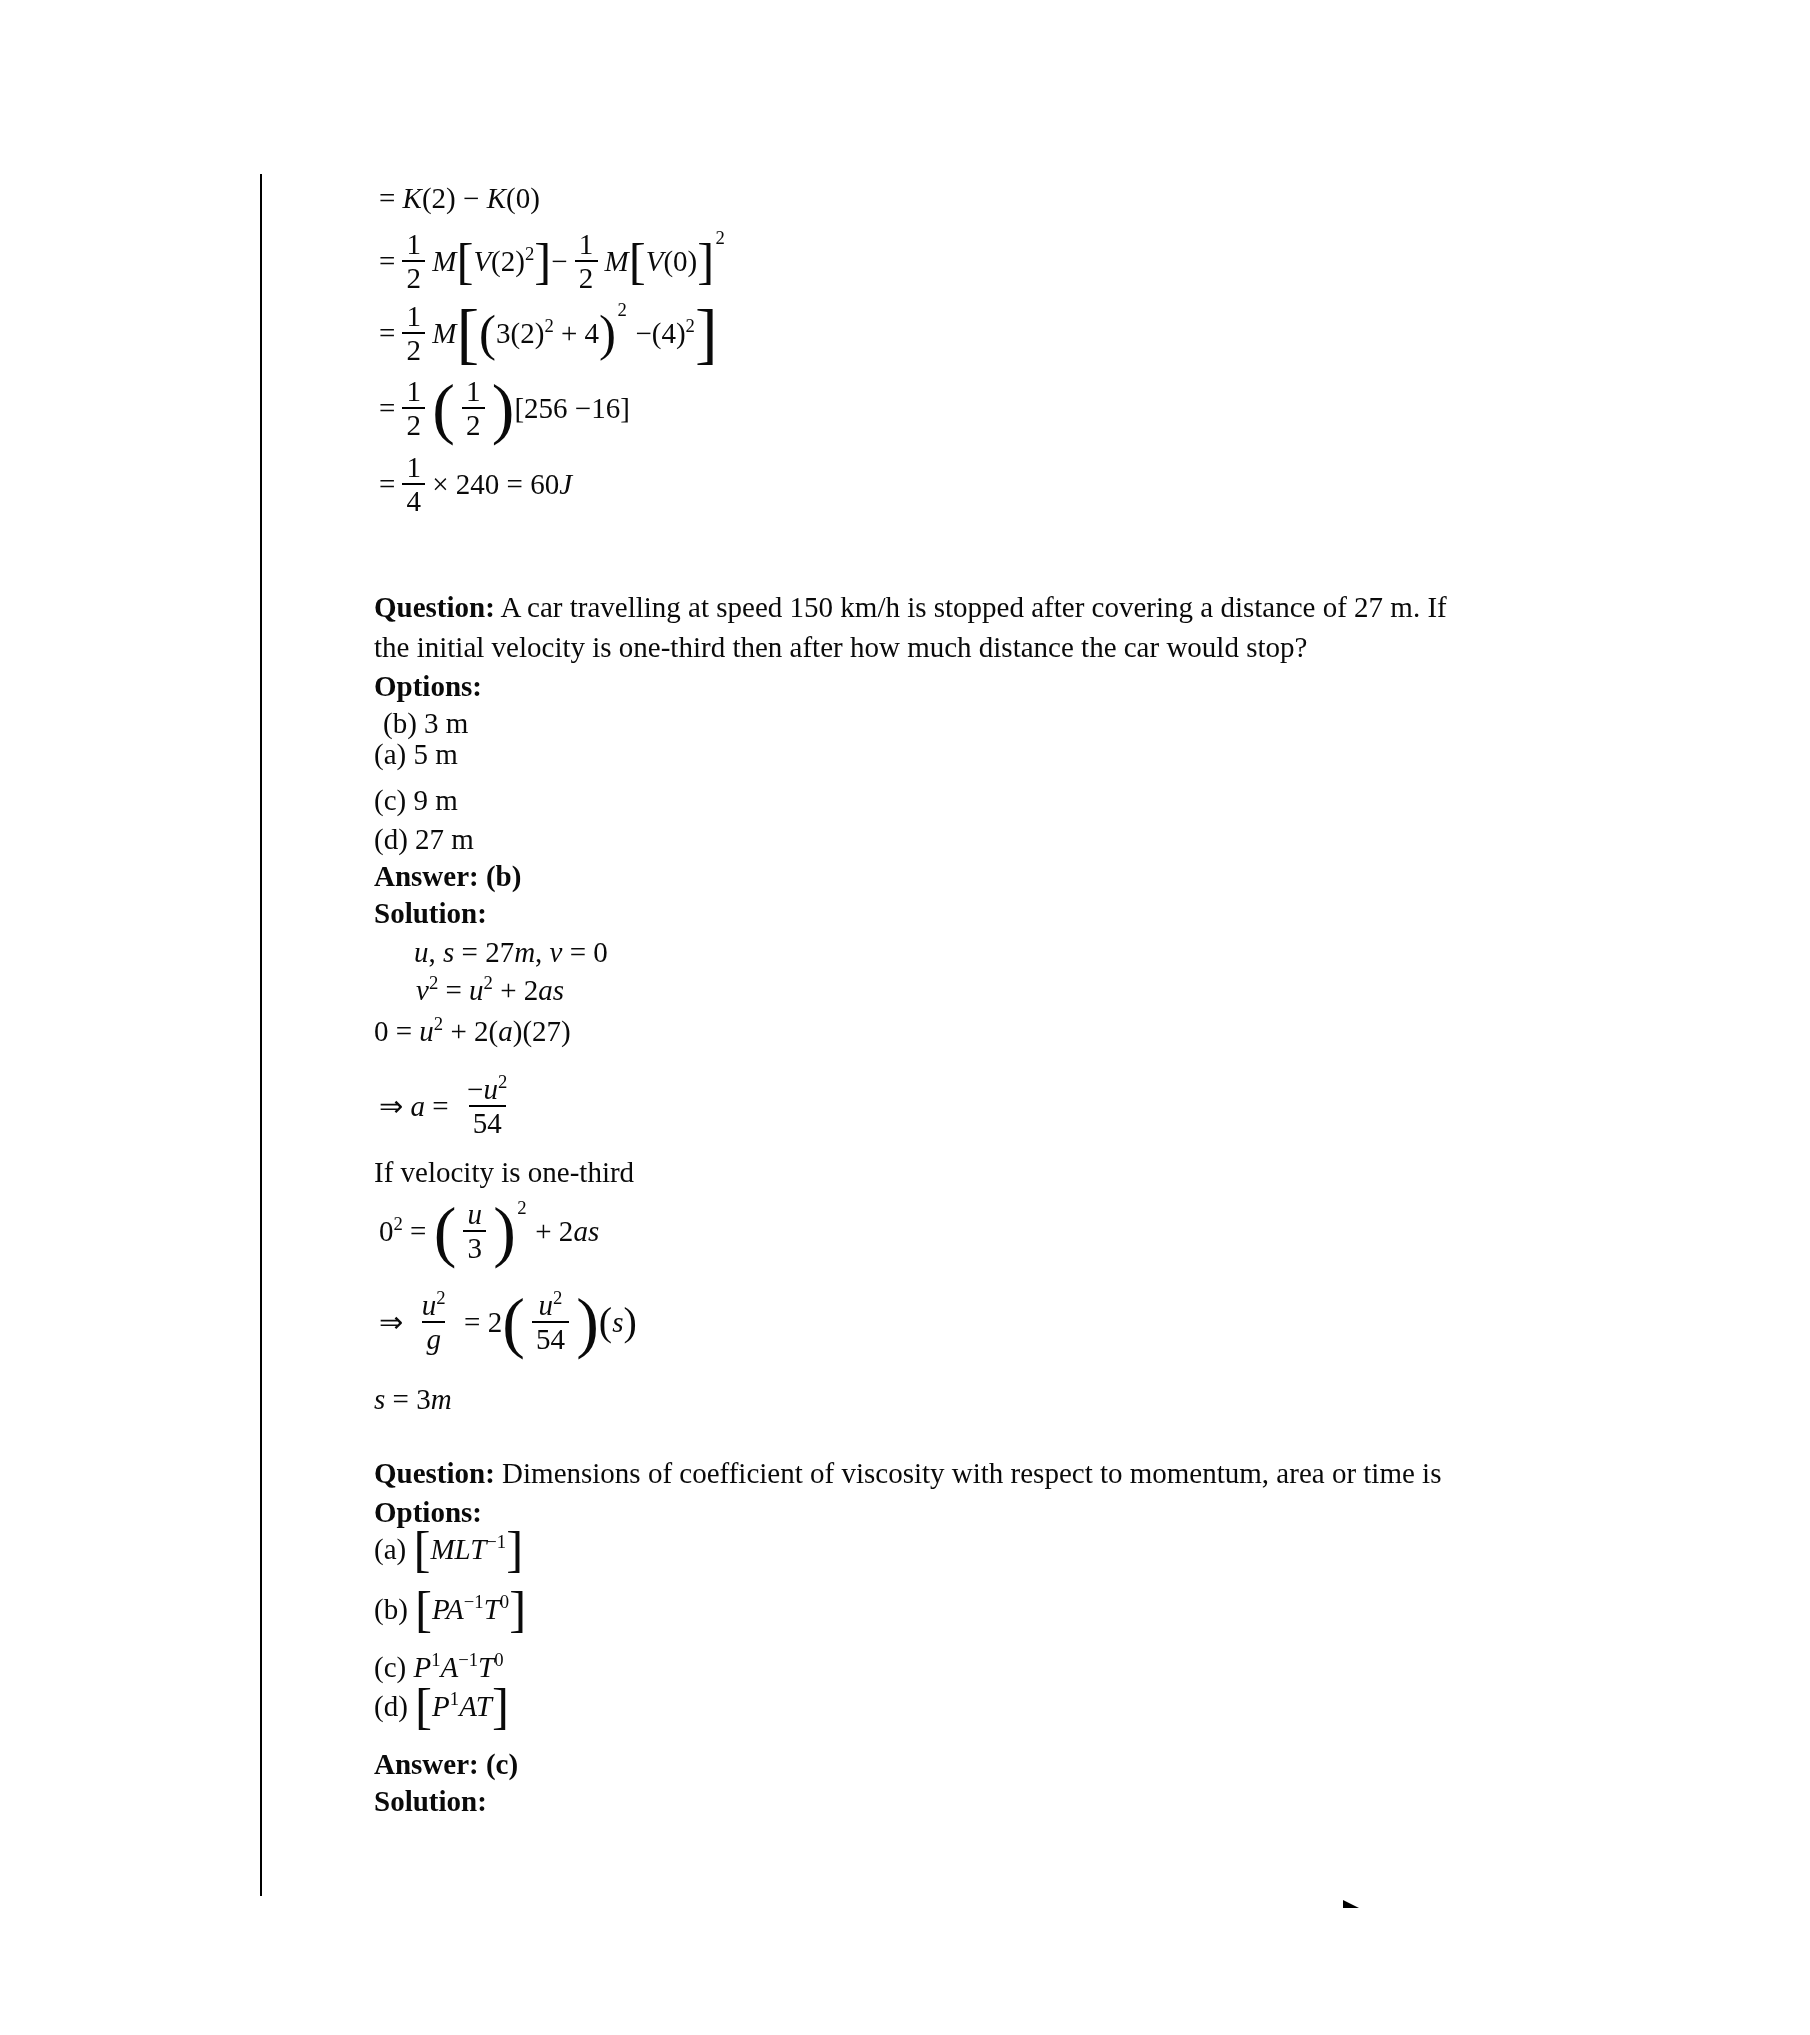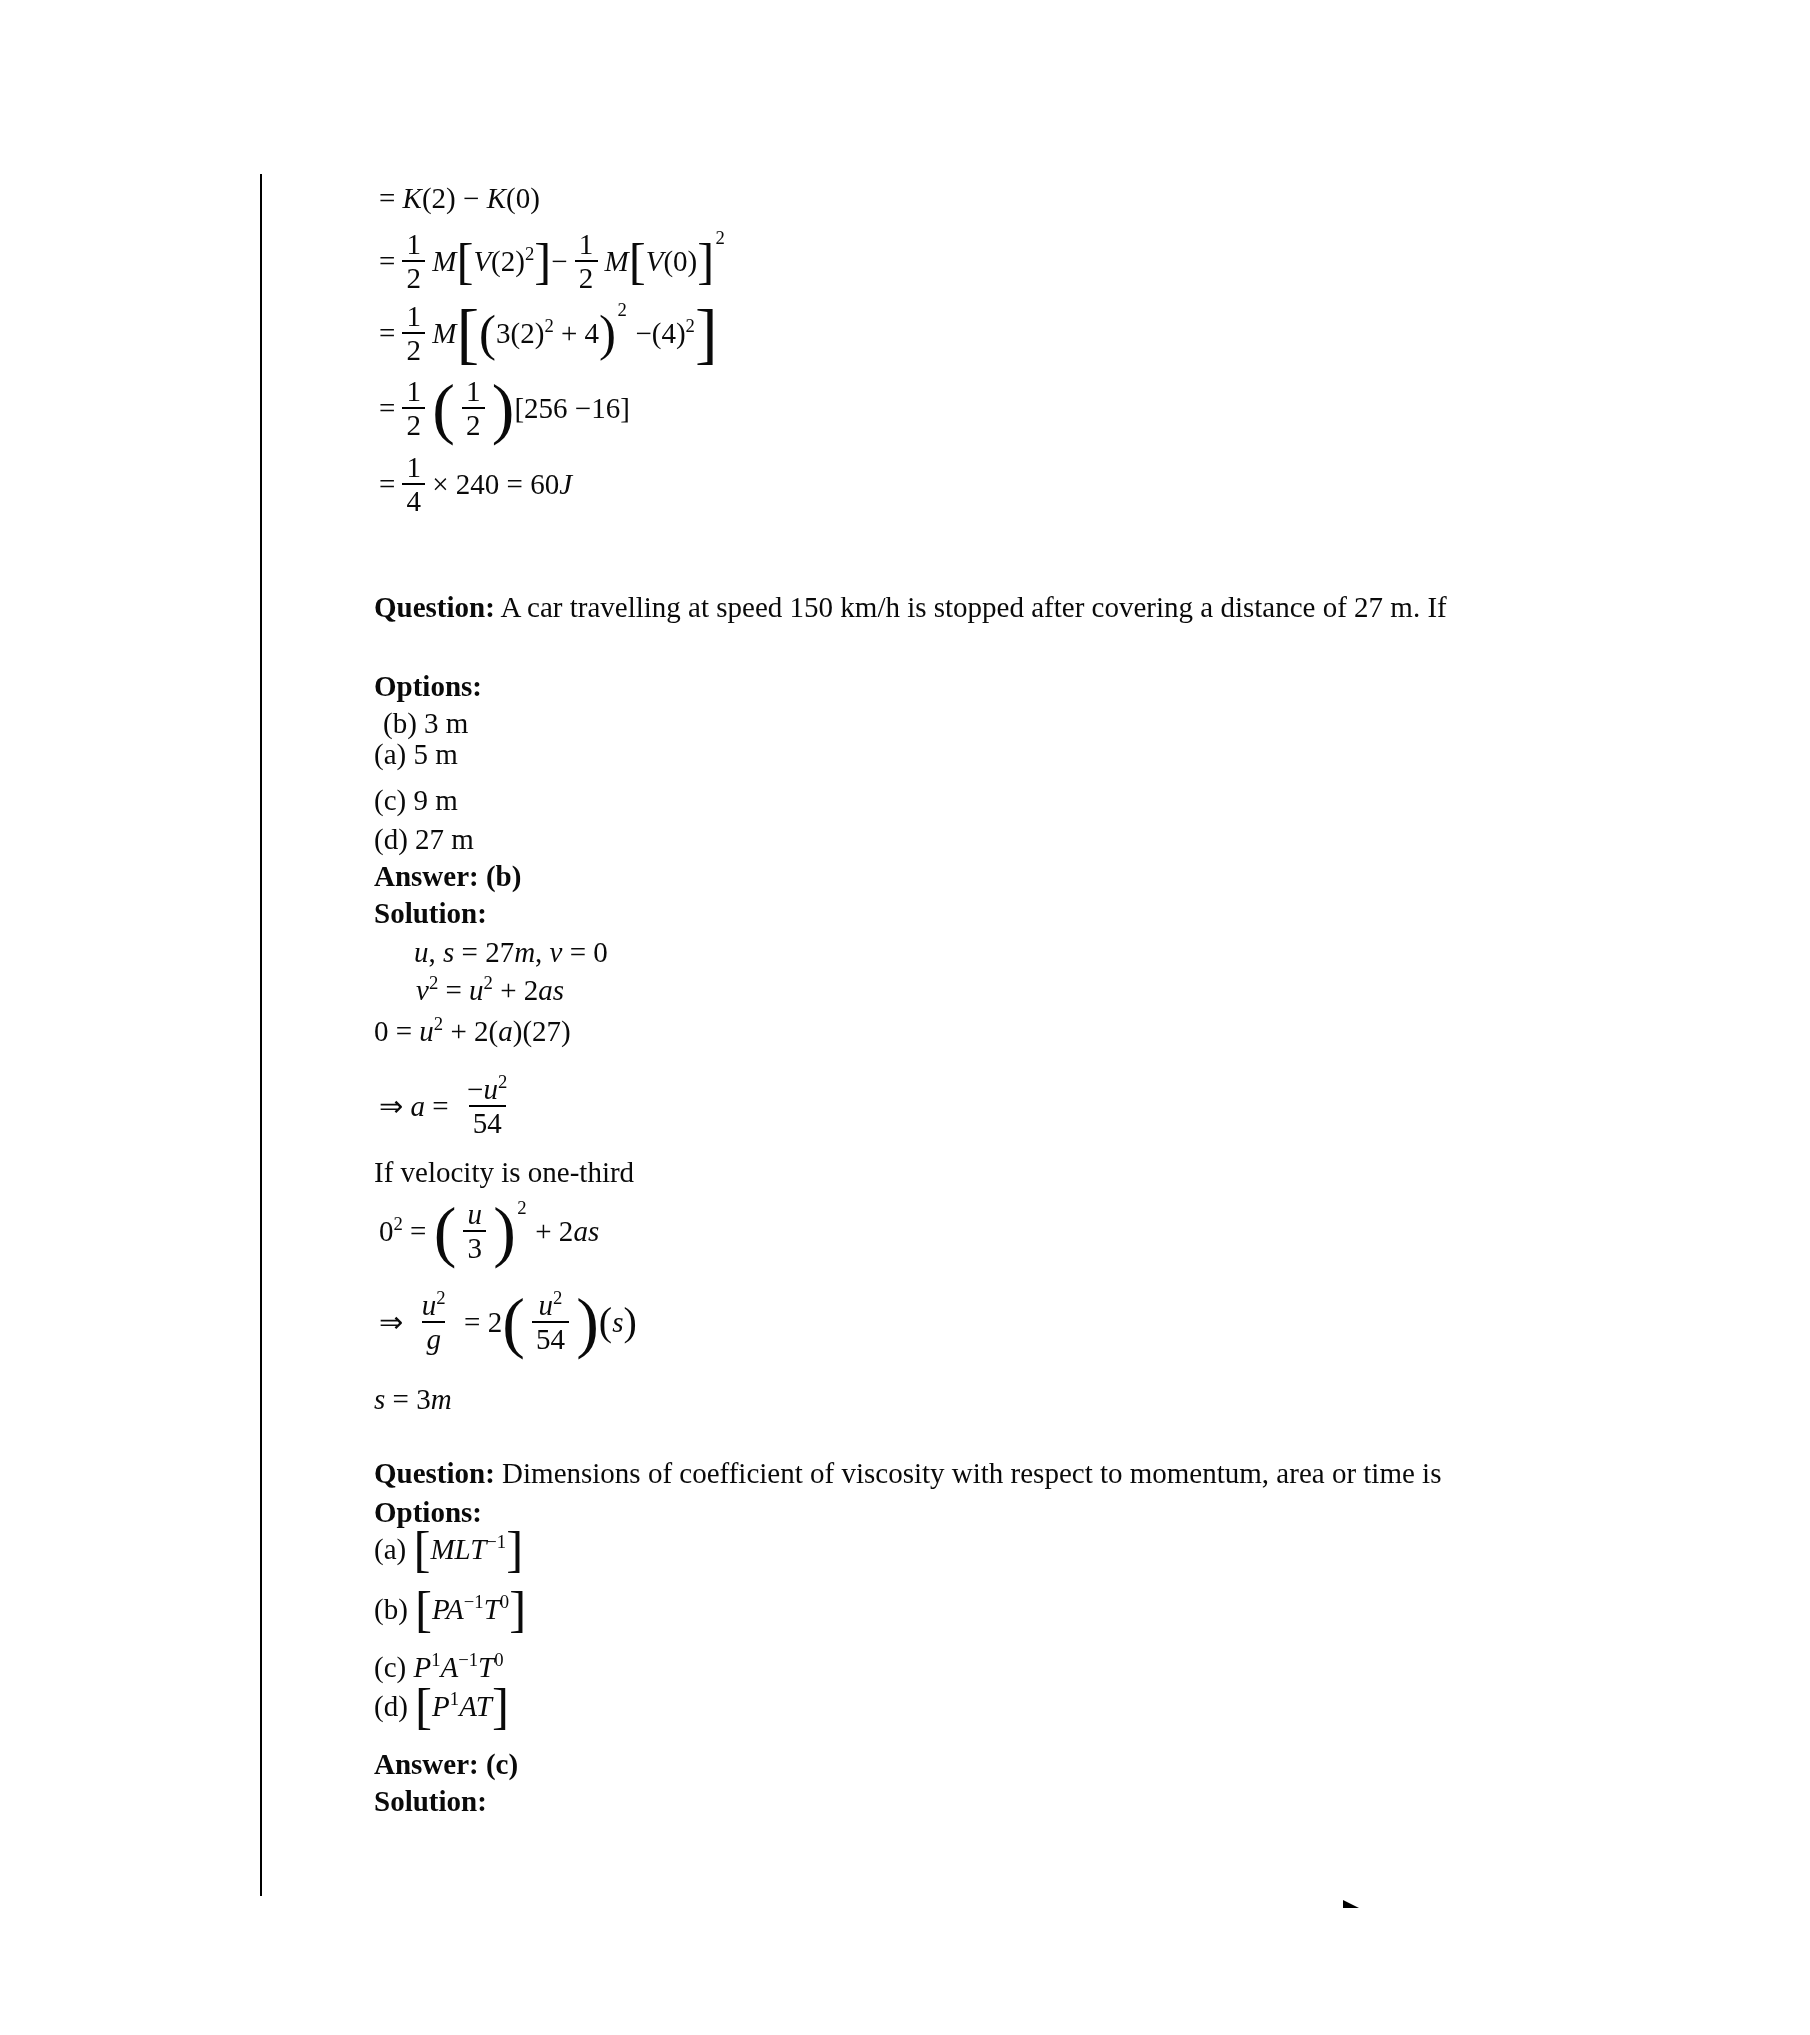--- a/index.html
+++ b/index.html
@@ -72,20 +72,21 @@
     <span class="grp">[256 −16]</span>
   </div>
 
   <div class="eq" style="top:451px;">
     <span class="grp">=</span>
     <span class="frac"><span class="num">1</span><span class="den">4</span></span>
     <span class="grp"><span>× 240 = 60</span><span class="v">J</span></span>
   </div>
 
   <div class="txt" style="top:588px;"><span class="b">Question:</span><span> A car travelling at speed 150 km/h is stopped after covering a distance of 27 m. If</span></div>
+  <div class="txt" style="top:628px;"><span>the initial velocity is one-third then after how much distance the car would stop?</span></div>
 
   <div class="txt b" style="top:667px;">Options:</div>
   <div class="txt" style="top:706px;margin-top:29px;">(a) 5 m</div>
   <div class="txt" style="top:704px;margin-left:9px;">(b) 3 m</div>
   <div class="txt" style="top:781px;">(c) 9 m</div>
   <div class="txt" style="top:820px;">(d) 27 m</div>
   <div class="txt b" style="top:857px;">Answer: (b)</div>
   <div class="txt b" style="top:894px;">Solution:</div>
 
   <div class="txt" style="top:933px;margin-left:40px;"><span class="v">u</span><span>, </span><span class="v">s</span><span> = 27</span><span class="v">m</span><span>, </span><span class="v">v</span><span> = 0</span></div>

